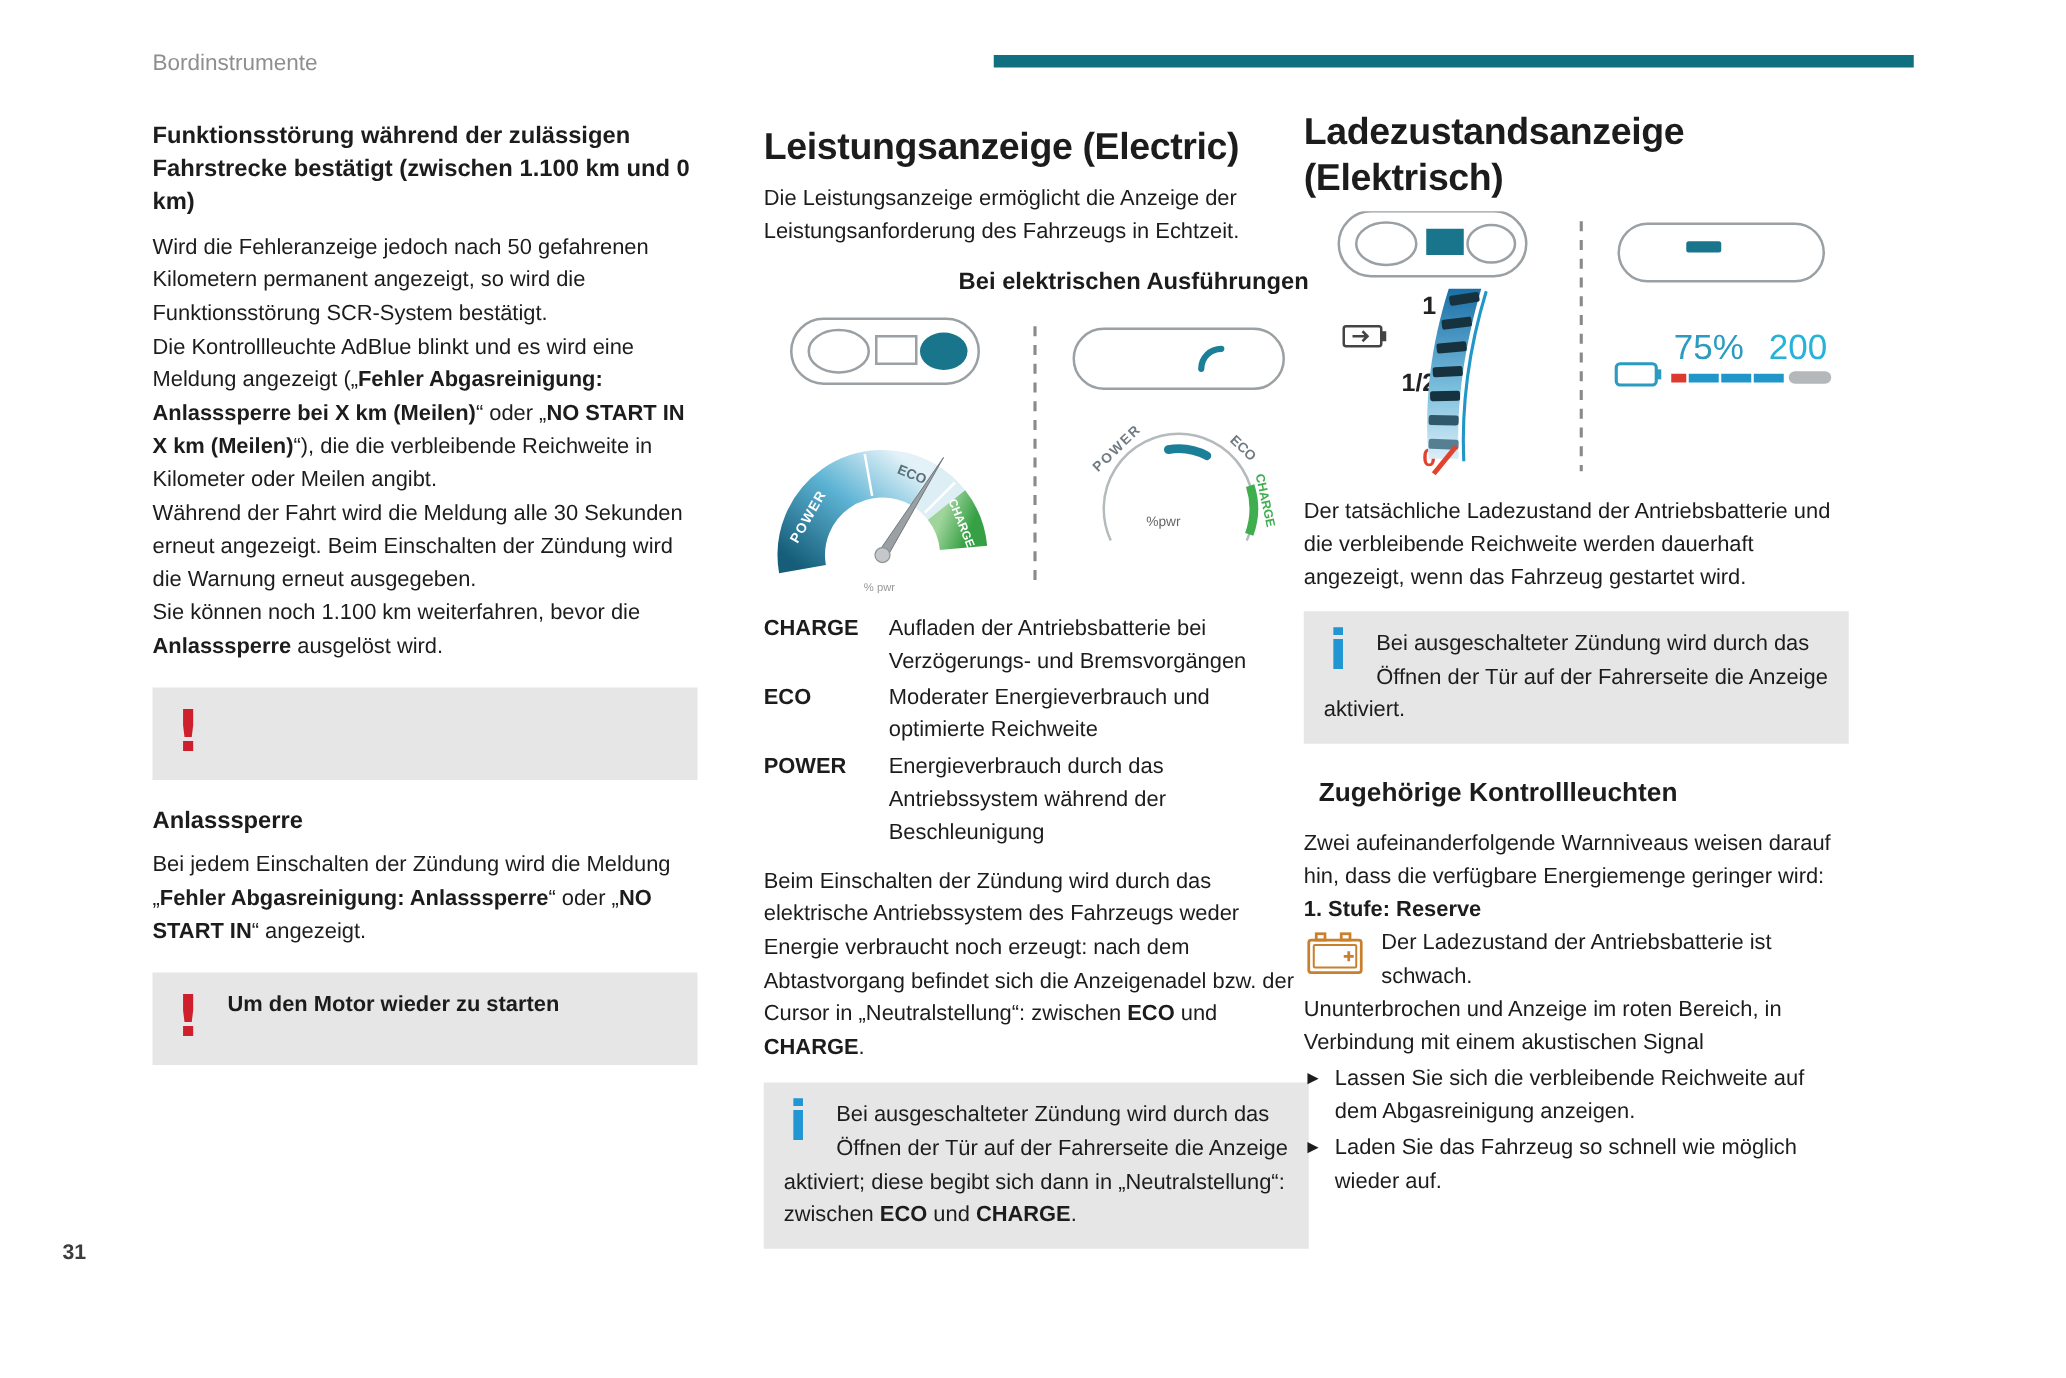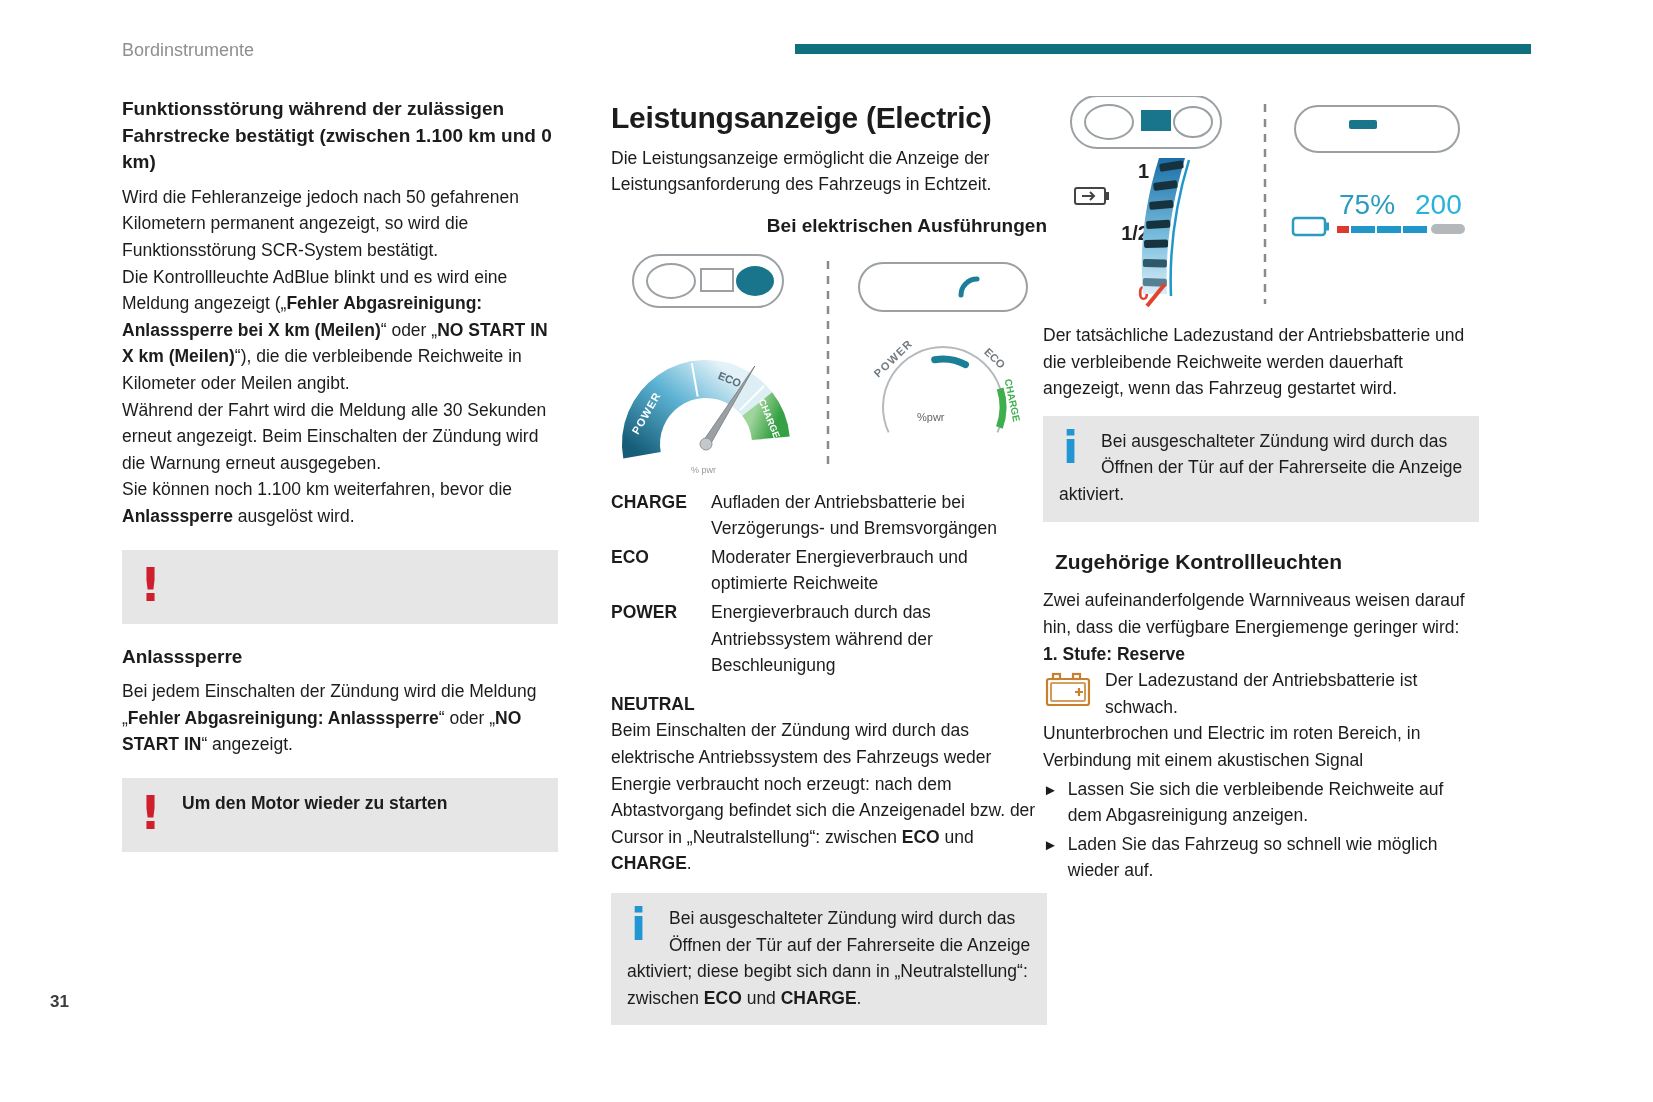--- a/index.html
+++ b/index.html
@@ -130,30 +130,30 @@
 
     <div class="legend">
       <div class="lterm">CHARGE</div>
       <div class="ldesc">Aufladen der Antriebsbatterie bei Verzögerungs- und Bremsvorgängen</div>
       <div class="lterm">ECO</div>
       <div class="ldesc">Moderater Energieverbrauch und optimierte Reichweite</div>
       <div class="lterm">POWER</div>
       <div class="ldesc">Energieverbrauch durch das Antriebssystem während der Beschleunigung</div>
     </div>
 
-    <p class="boldline">NEUTRAL</p>
     <p><span>Beim Einschalten der Zündung wird durch das elektrische Antriebssystem des Fahrzeugs weder Energie verbraucht noch erzeugt: nach dem Abtastvorgang befindet sich die Anzeigenadel bzw. der Cursor in „Neutralstellung“: zwischen </span><span class="b">ECO</span><span> und </span><span class="b">CHARGE</span><span>.</span></p>
 
     <div class="graybox" style="margin-top:16px">
       <span class="iicon">i</span>
       <p><span>Bei ausgeschalteter Zündung wird durch das Öffnen der Tür auf der Fahrerseite die Anzeige aktiviert; diese begibt sich dann in „Neutralstellung“: zwischen </span><span class="b">ECO</span><span> und </span><span class="b">CHARGE</span><span>.</span></p>
     </div>
   </div>
 
   <div class="col c3">
+    <h1 class="big">Ladezustandsanzeige (Elektrisch)</h1>
 
     <svg class="illus" width="434" height="216" viewBox="0 0 434 216" xmlns="http://www.w3.org/2000/svg">
       <defs>
         <linearGradient id="gStrip" x1="0" y1="0" x2="0" y2="1">
           <stop offset="0" stop-color="#1a6fa8"></stop>
             <stop offset="0.6" stop-color="#7dc0de"></stop>
             <stop offset="1" stop-color="#dbeef8"></stop>
         </linearGradient>
       </defs>
 
@@ -222,21 +222,21 @@
       <svg class="batticon" width="52" height="42" viewBox="0 0 52 42" xmlns="http://www.w3.org/2000/svg">
         <rect x="10" y="4" width="7" height="5" fill="none" stroke="#c8802e" stroke-width="2.2"></rect>
         <rect x="30" y="4" width="7" height="5" fill="none" stroke="#c8802e" stroke-width="2.2"></rect>
         <rect x="4" y="9" width="42" height="26" rx="2" fill="none" stroke="#c8802e" stroke-width="2.2"></rect>
         <rect x="8" y="13" width="34" height="18" rx="1" fill="none" stroke="#c8802e" stroke-width="1.6"></rect>
         <path d="M32,22 h8 M36,18 v8" stroke="#c8802e" stroke-width="2.2"></path>
       </svg>
       <p>Der Ladezustand der Antriebsbatterie ist schwach.</p>
     </div>
 
-    <p>Ununterbrochen und Electric im roten Bereich, in Verbindung mit einem akustischen Signal</p>
+    <p>Ununterbrochen und Anzeige im roten Bereich, in Verbindung mit einem akustischen Signal</p>
 
     <div class="bullet">
       <span class="arrow">►</span>
       <span>Lassen Sie sich die verbleibende Reichweite auf dem Abgasreinigung anzeigen.</span>
     </div>
     <div class="bullet">
       <span class="arrow">►</span>
       <span>Laden Sie das Fahrzeug so schnell wie möglich wieder auf.</span>
     </div>
   </div>

